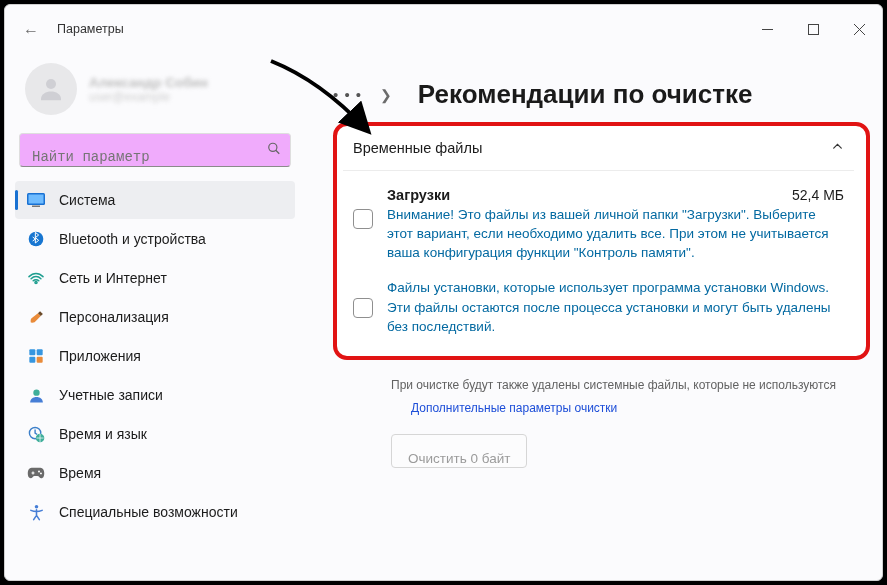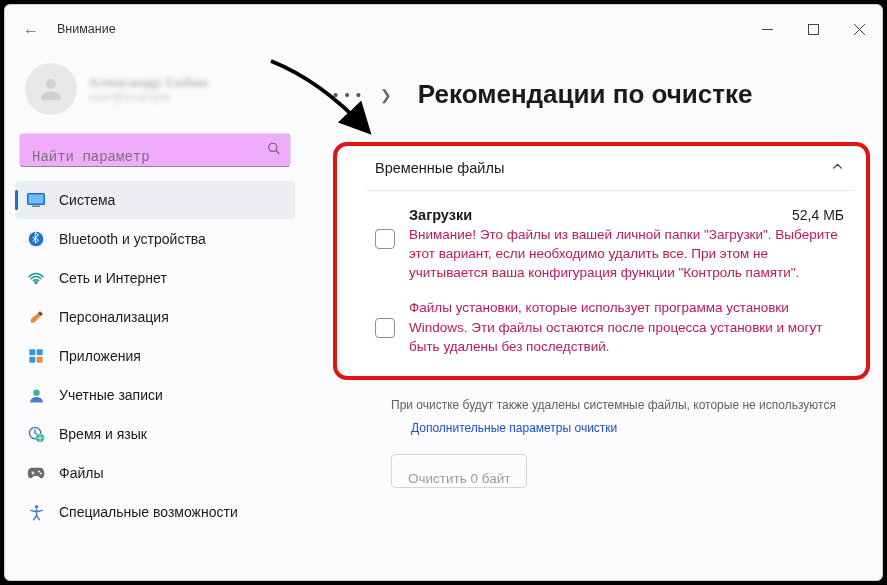--- a/index.html
+++ b/index.html
@@ -25,47 +25,47 @@
 .nav { display: flex; flex-direction: column; gap: 1px; }
 .nav-item { display: flex; align-items: center; gap: 14px; height: 38px; padding: 0 12px; border-radius: 4px; font-size: 14px; color: #1b1b1b; cursor: pointer; position: relative; }
 .nav-item.active { background: #edeef1; }
 .nav-item.active::before { content: ""; position: absolute; left: 0; top: 9px; bottom: 9px; width: 3px; background: #1971d2; border-radius: 3px; }
 .nav-icon { width: 18px; height: 18px; display: flex; align-items: center; justify-content: center; font-size: 15px; }
 .main { flex: 1; padding: 0 2px 0 28px; overflow: hidden; }
 .breadcrumb { display: flex; align-items: center; gap: 18px; margin-top: 26px; }
 .ellipsis { font-size: 15px; color: #555; letter-spacing: 1px; cursor: pointer; }
 .chev { font-size: 14px; color: #6b6b6b; }
 .page-title { font-size: 26px; font-weight: 600; color: #1a1a1a; margin-left: 8px; }
-.highlight { border: 4px solid #e11313; border-radius: 14px; margin-top: 32px; margin-right: 10px; padding: 14px 22px 20px 38px; position: relative; background: #fff; }
+.highlight { border: 4px solid #e11313; border-radius: 14px; margin-top: 12px; margin-right: 10px; padding: 14px 22px 20px 16px; position: relative; background: #fff; }
 .sec-head { display: flex; align-items: center; justify-content: space-between; padding-bottom: 10px; }
 .sec-title { font-size: 14.5px; color: #1b1b1b; }
 .chevup { font-size: 13px; color: #444; }
 .divider { border: none; border-top: 1px solid #ececec; margin: 4px -10px 16px -10px; }
 .item { display: flex; gap: 14px; margin-bottom: 14px; }
 .chk { width: 20px; height: 20px; border: 1.3px solid #8f8f8f; border-radius: 4px; flex: 0 0 20px; margin-top: 22px; cursor: pointer; }
 .item-body { flex: 1; }
 .item-head { display: flex; justify-content: space-between; align-items: baseline; gap: 24px; }
 .item-title { font-size: 14.5px; font-weight: 600; color: #1b1b1b; }
 .item-size { font-size: 14px; color: #1b1b1b; white-space: nowrap; }
-.item-desc { font-size: 13.5px; color: #be185d; line-height: 1.42; margin-top: 2px; }
+.item-desc { font-size: 13.5px; color: #0369a1; line-height: 1.42; margin-top: 2px; }
 .below { margin: 16px 0 0 58px; font-size: 12px; color: #626262; line-height: 1.6; }
 .below .link { color: #1d4ed8; display: block; margin-top: 4px; cursor: pointer; margin-left: 20px; }
 .clean-btn { margin: 16px 0 0 58px; height: 34px; padding: 16px 16px; border: 1px solid #d6d6d6; border-radius: 4px; background: #fcfcfd; color: #9b9b9b; font-size: 13.5px; cursor: default; }
 .arrow-svg { position: absolute; left: 256px; top: 46px; pointer-events: none; }
 </style>
 </head>
 <body>
 
 <div class="frame">
 <div class="window">
 
   <div class="titlebar">
     <div class="titlebar-left">
       <span class="back-arrow">←</span>
-      <span class="title">Внимание</span>
+      <span class="title">Параметры</span>
     </div>
     <div class="window-controls">
       <div class="wc-btn">
         <svg width="11" height="11">
               <line x1="0" y1="5.5" x2="11" y2="5.5" stroke="#444" stroke-width="1"></line>
             </svg>
       </div>
       <div class="wc-btn">
         <svg width="11" height="11">
               <rect x="0.5" y="0.5" width="10" height="10" stroke="#444" fill="none" stroke-width="1"></rect>
@@ -173,21 +173,21 @@
         </div>
         <div class="nav-item">
           <span class="nav-icon">
             <svg width="18" height="14" viewBox="0 0 24 18">
                   <path d="M6 2h12c3 0 5 3 5 7s-1 7-4 7c-2 0-3-3-5-3h-4c-2 0-3 3-5 3-3 0-4-3-4-7s2-7 5-7z" fill="#6a6a6a"></path>
                   <circle cx="16" cy="7" r="1.3" fill="#fff"></circle>
                   <circle cx="18.6" cy="9.5" r="1.3" fill="#fff"></circle>
                   <path d="M6 9h4M8 7v4" stroke="#fff" stroke-width="1.5"></path>
                 </svg>
           </span>
-          <span>Файлы</span>
+          <span>Время</span>
         </div>
         <div class="nav-item">
           <span class="nav-icon">
             <svg width="17" height="17" viewBox="0 0 24 24">
                   <circle cx="12" cy="4" r="2.5" fill="#467ed6"></circle>
                   <path d="M4 9c5 2 11 2 16 0M12 8v8m0 0l-4 6m4-6l4 6" stroke="#467ed6" stroke-width="2.2" fill="none" stroke-linecap="round"></path>
                 </svg>
           </span>
           <span>Специальные возможности</span>
         </div>

